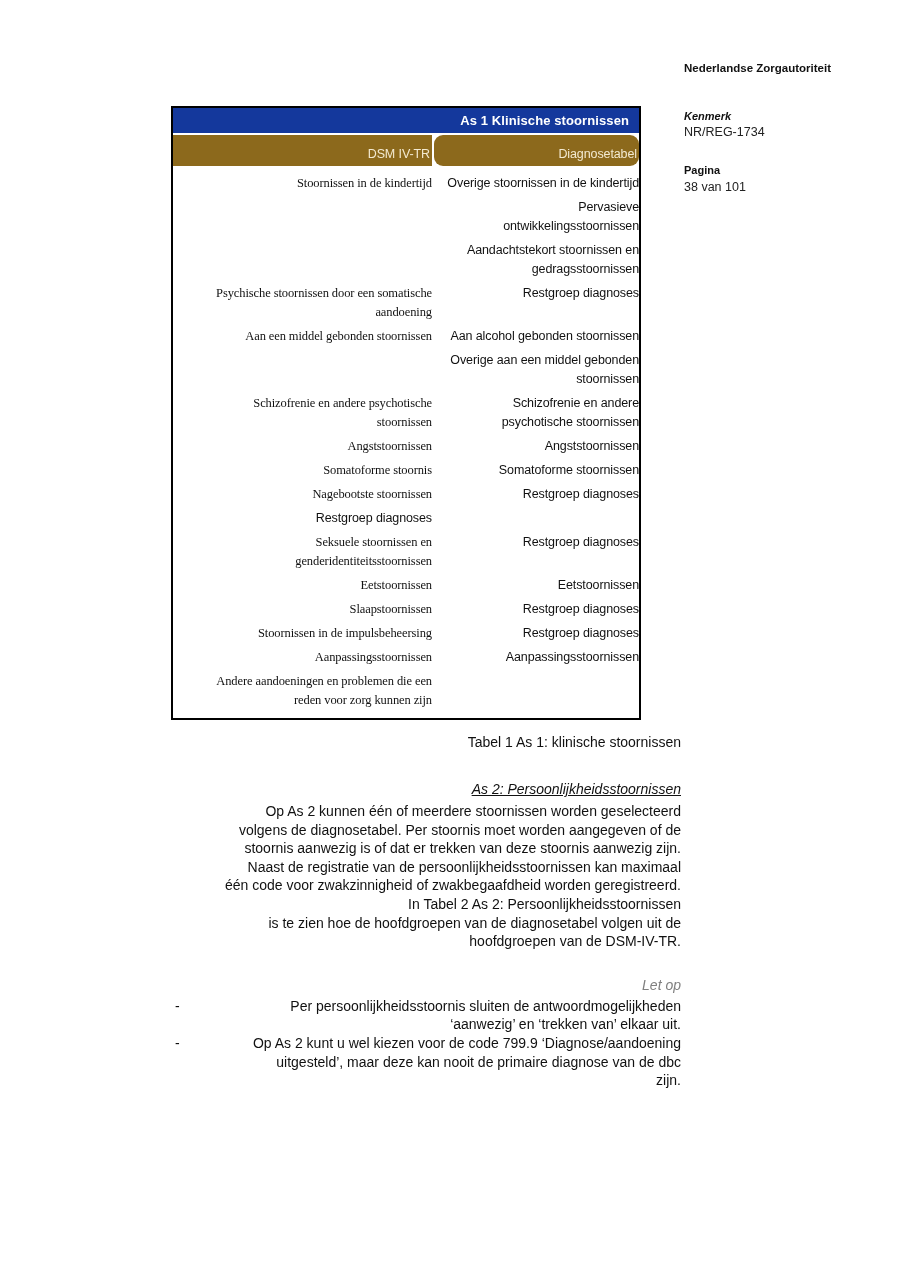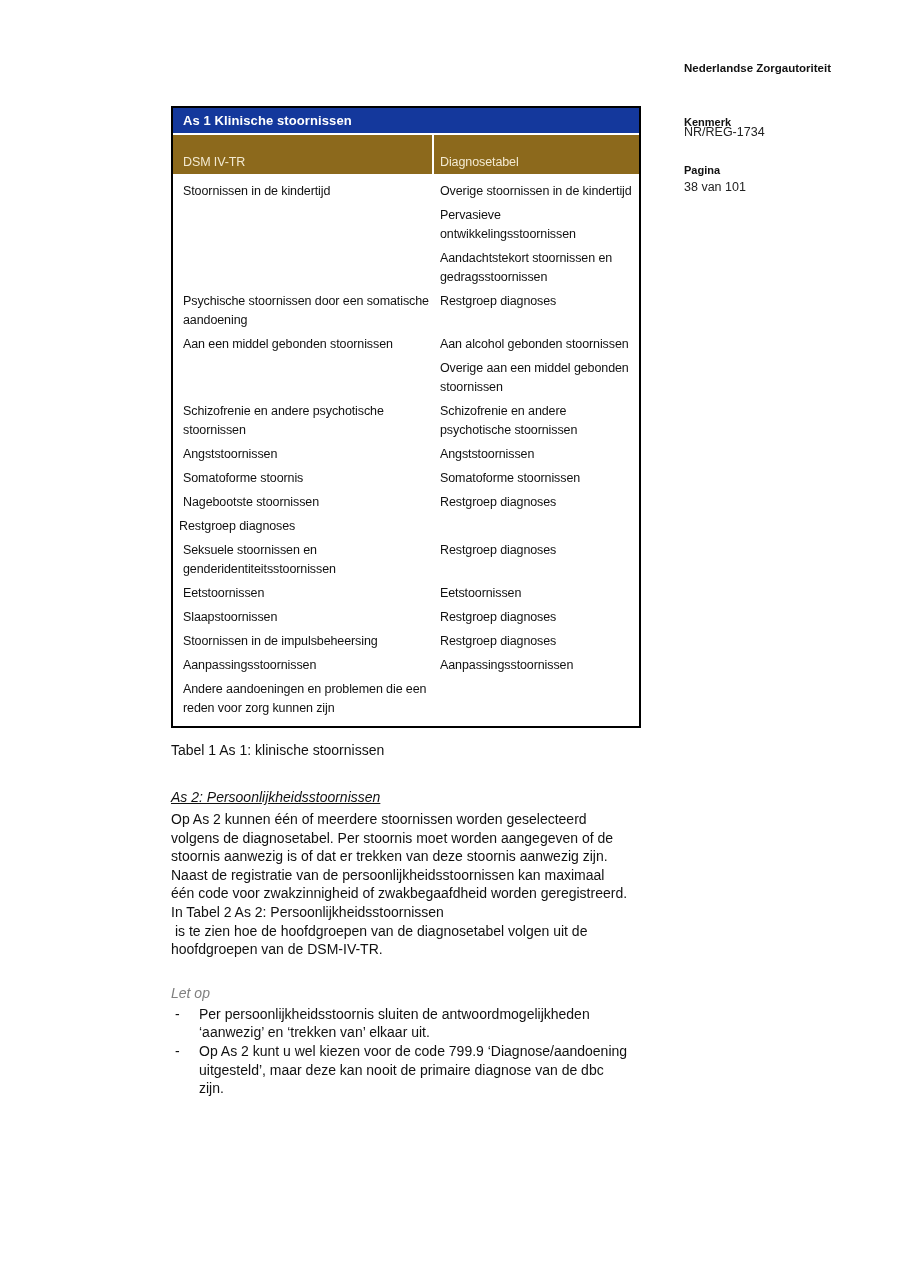--- a/index.html
+++ b/index.html
@@ -7,45 +7,45 @@
   .page {
     position:relative; width:900px; height:1273px; background:#ffffff;
     overflow:hidden;
   }
 
   
   .right-rail { position:absolute; left:684px; top:0; width:210px; }
   .brand { position:absolute; top:62px; left:0; font-size:11.5px; font-weight:bold; color:#111; white-space:nowrap; }
   .meta-label { position:absolute; left:0; font-size:11px; font-weight:bold; color:#111; }
   .meta-value { position:absolute; left:0; font-size:12.5px; color:#222; white-space:nowrap; }
-  .kenmerk-label { top:116px; }
+  .kenmerk-label { top:110px;font-style:italic; }
   .kenmerk-value { top:125px; }
   .pagina-label  { top:164px;text-align:right; }
   .pagina-value  { top:180px; }
 
   
-  .main { position:absolute; left:171px; top:106px; width:510px; }
+  .main { position:absolute; left:171px; top:106px; width:510px;text-align:right; }
 
   
   .as1-table { width:466px; border:2px solid var(--border-c, #000); background:#fff; }
   .t-title {
     background:var(--title-bg, #14389c); color:#ffffff; font-weight:bold;
     font-size:13px; padding:5px 10px 5px 10px; border-bottom:2px solid #fff;
     letter-spacing:0.1px;
   }
   .t-cols { display:grid; grid-template-columns:259px 1fr; column-gap:2px; background:#fff; }
   .t-col-h {
     background:var(--header-bg, #8c691c); color:var(--header-tx, #f3ead1);
-    font-size:12.5px; padding:20px 2px 5px 10px; letter-spacing:-0.1px;
+    font-size:12.5px; padding:12px 2px 5px 10px; letter-spacing:-0.1px;
   }
-  .t-col-h.diag { padding-left:6px; }
+  .t-col-h.diag { padding-left:6px;border-radius:9px; }
   .t-body { padding:8px 0 3px; }
   .t-row { display:grid; grid-template-columns:259px 1fr; column-gap:2px; }
   .cell { font-size:12.5px; line-height:19px; letter-spacing:-0.1px; color:#111; }
-  .dsm-cell  { padding-left:10px; }
+  .dsm-cell  { padding-left:10px;font-family:Liberation Serif, serif; }
   .diag-cell { padding-left:6px; }
   .entry { margin:0 0 5px 0; white-space:pre; }
 
   
   .caption { margin:14px 0 0 0; font-size:14px; color:#111; }
   .sec-heading { margin:31px 0 0 0; font-size:14px; font-weight:normal; font-style:italic; color:#111;text-decoration:underline; }
   .sec-para { margin:5px 0 0 0; font-size:14px; line-height:18.6px; white-space:pre-wrap; color:#111; }
   .note-heading { margin:26px 0 0 0; font-size:14px; font-style:italic; color:var(--note-c, #808080); }
   .notes { list-style:none; margin:4px 0 0 0; padding:0; }
   .note { position:relative; padding-left:28px; margin:0; font-size:14px; line-height:18.6px; white-space:pre-wrap; color:#111; }

